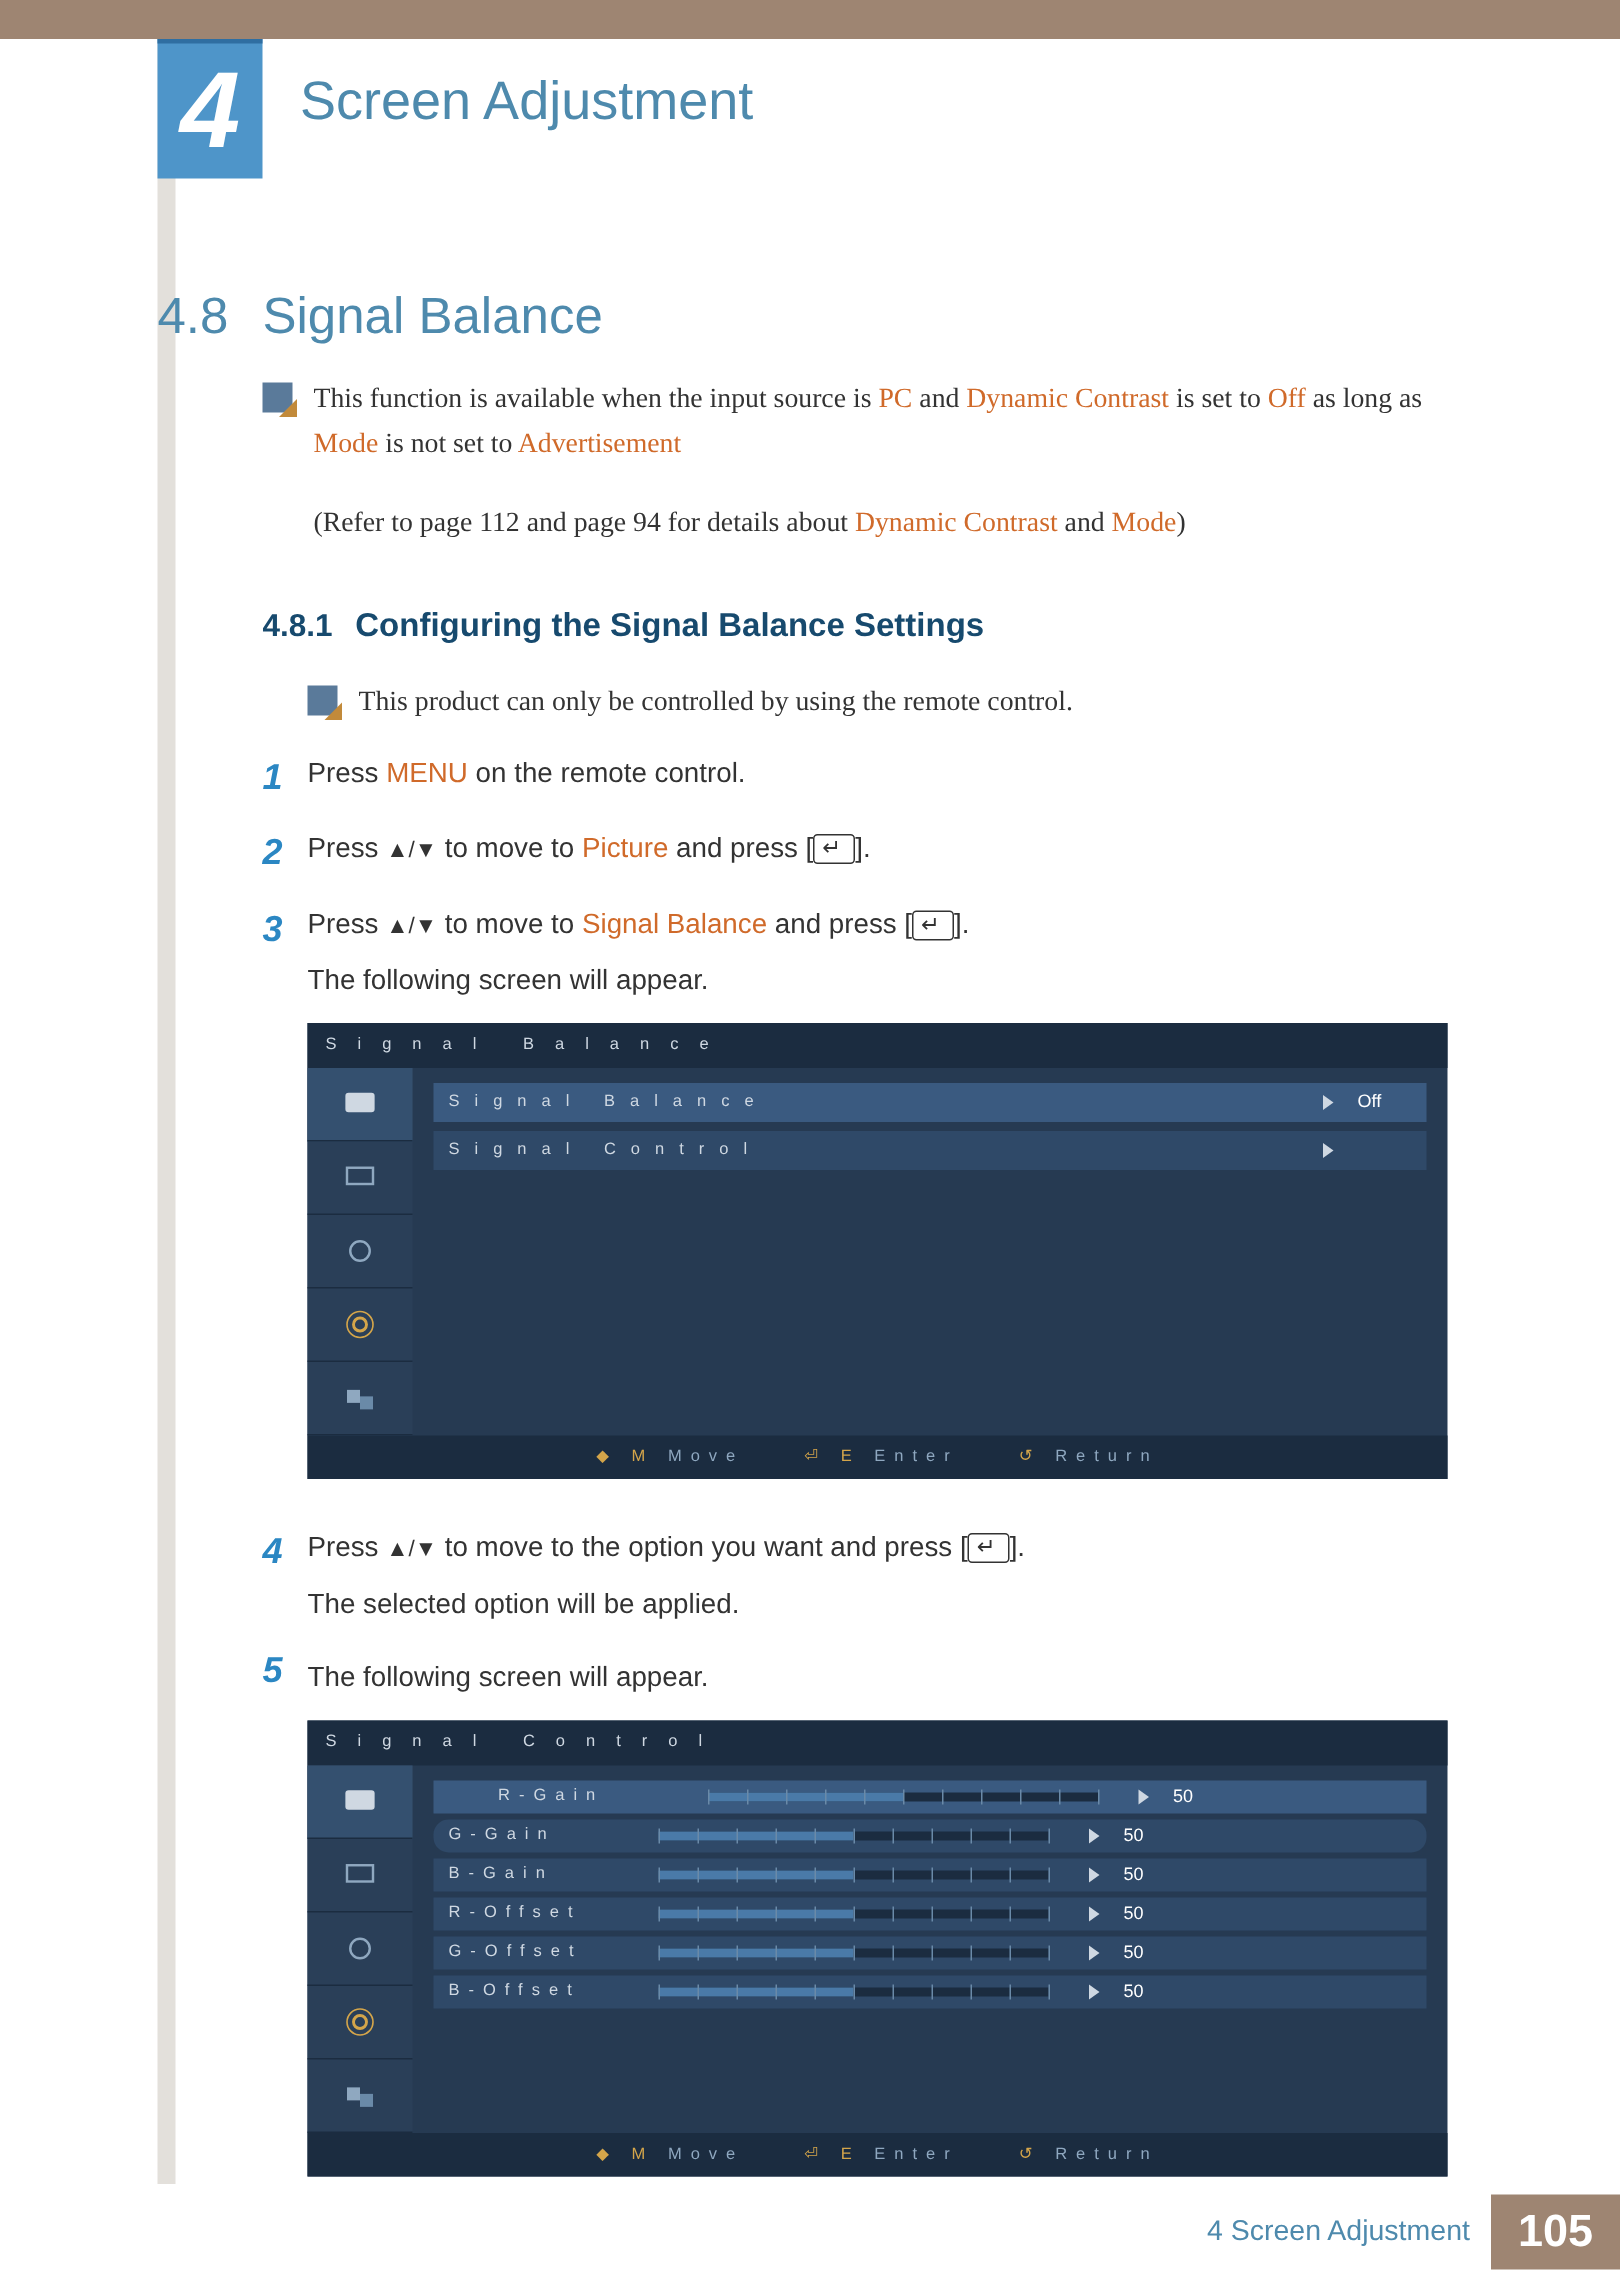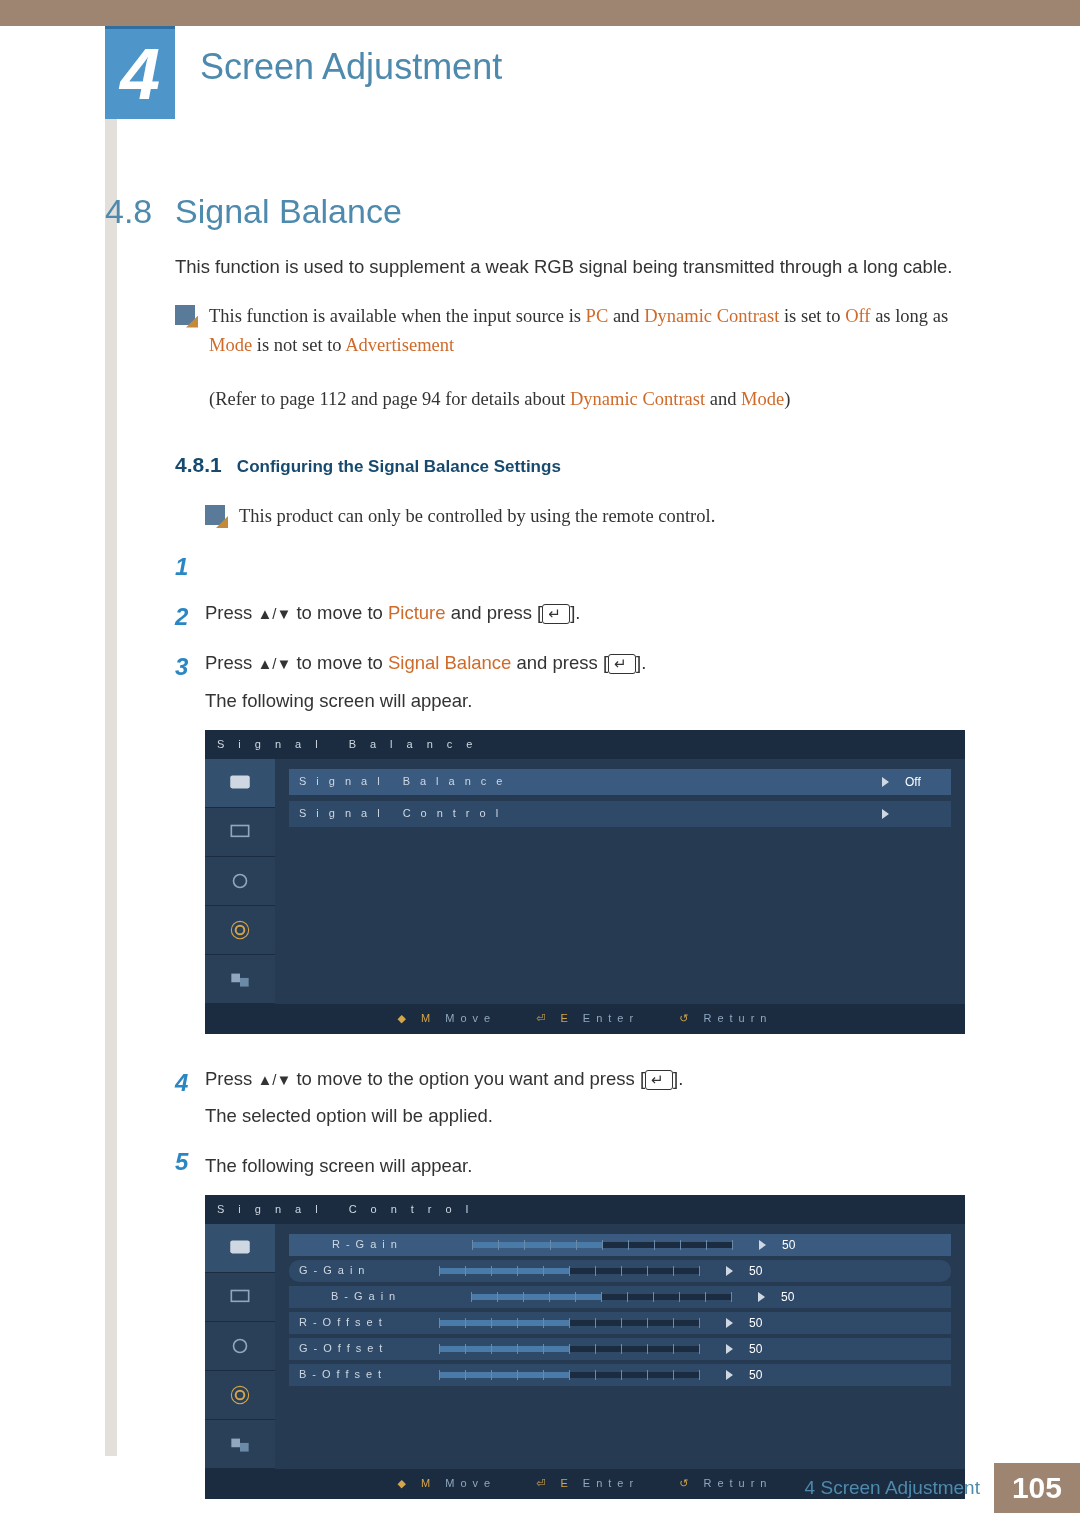--- a/index.html
+++ b/index.html
@@ -13,21 +13,21 @@
   .sec-title{position:absolute;top:192px;left:175px;font-size:34px;color:#4e8aad;}
   .content{position:absolute;top:252px;left:175px;width:790px;font-size:18.5px;line-height:1.6;}
   .para{margin-bottom:20px;}
   .note-row{display:flex;align-items:flex-start;margin-bottom:16px;}
   .note-icon{width:20px;height:20px;background:#5a7a9a;margin-right:14px;margin-top:3px;flex:0 0 20px;position:relative;}
   .note-icon.pencil::after{content:"";position:absolute;right:-3px;bottom:-3px;width:12px;height:12px;background:#c28a3a;clip-path:polygon(0 100%,100% 0,100% 100%);}
   .note-text{flex:1;font-family:Liberation Serif, serif;}
   .hl{color:#d06a2a;}
   .subsec{margin-top:34px;margin-bottom:20px;}
   .subsec-num{color:#174a6e;font-size:21px;font-weight:bold;margin-right:10px;}
-  .subsec-title{color:#174a6e;font-size:17px;font-weight:bold;}
+  .subsec-title{color:#174a6e;font-size:22px;font-weight:bold;}
   .step{display:flex;align-items:flex-start;margin-bottom:12px;}
   .step-num{width:30px;flex:0 0 30px;font-size:24px;font-style:italic;color:#2b87c3;font-weight:bold;}
   .step-body{flex:1;}
   .tri{font-size:15px;}
   .enter-btn{display:inline-block;width:26px;height:18px;border:1.5px solid #333;border-radius:3px;vertical-align:middle;position:relative;}
   .enter-btn::before{content:"↵";position:absolute;left:5px;top:-3px;font-size:15px;}
   .osd{width:100%;background:#263a52;margin:14px 0 18px 0;font-size:12px;color:#cfd8e2;}
   .osd-title{background:#1b2c40;padding:6px 12px;letter-spacing:14px;font-size:11px;}
   .osd-body{display:flex;}
   .osd-side{width:70px;background:#2a3f58;display:flex;flex-direction:column;}
@@ -61,21 +61,20 @@
   <div class="chapter-box">
     <span class="chapter-num">4</span>
   </div>
   <div class="chapter-title">Screen Adjustment</div>
 
   <div class="sec-num">4.8</div>
   <div class="sec-title">Signal Balance</div>
 
   <div class="content">
 
-    <div class="para">This function is used to supplement a weak RGB signal being transmitted through a long cable.</div>
 
     <div class="note-row">
       <div class="note-icon pencil"></div>
       <div class="note-text">
         <div>
           <span>This function is available when the input source is </span><span class="hl">PC</span><span> and </span><span class="hl">Dynamic Contrast</span><span> is set to </span><span class="hl">Off</span><span> as long as </span>
           <span class="hl">Mode</span><span> is not set to </span><span class="hl">Advertisement</span>
         </div>
         <div style="margin-top:24px;">
           <span>(Refer to page 112 and page 94 for details about </span><span class="hl">Dynamic Contrast</span><span> and </span><span class="hl">Mode</span><span>)</span>
@@ -88,20 +87,23 @@
       <span class="subsec-title">Configuring the Signal Balance Settings</span>
     </div>
 
     <div class="note-row" style="margin-left:30px;">
       <div class="note-icon pencil"></div>
       <div class="note-text">This product can only be controlled by using the remote control.</div>
     </div>
 
     <div class="step">
       <div class="step-num">1</div>
+      <div class="step-body">
+        <span>Press </span><span class="hl">MENU</span><span> on the remote control.</span>
+      </div>
     </div>
 
     <div class="step">
       <div class="step-num">2</div>
       <div class="step-body">
         <span>Press </span><span class="tri">▲/▼</span><span> to move to </span><span class="hl">Picture</span><span> and press [</span><span class="enter-btn"></span><span>].</span>
       </div>
     </div>
 
     <div class="step">
@@ -253,21 +255,21 @@
                     <div class="osd-slider-tick" style="left: 70%;"></div>
                     <div class="osd-slider-tick" style="left: 80%;"></div>
                     <div class="osd-slider-tick" style="left: 90%;"></div>
                     <div class="osd-slider-tick" style="left: 100%;"></div>
                   </div>
                   <div class="osd-ctrl">
                     <div class="osd-arrow"></div>
                   </div>
                   <div class="osd-val">50</div>
                 </div>
-                <div class="osd-row" style="height: 22px; margin-bottom: 4px; padding-left: 32px;">
+                <div class="osd-row" style="height: 22px; margin-bottom: 4px;">
                   <div class="osd-label" style="flex: 0 0 120px; letter-spacing: 6px;">B-Gain</div>
                   <div class="osd-slider">
                     <div class="osd-slider-fill" style="width: 50%;"></div>
                     <div class="osd-slider-tick" style="left: 0%;"></div>
                     <div class="osd-slider-tick" style="left: 10%;"></div>
                     <div class="osd-slider-tick" style="left: 20%;"></div>
                     <div class="osd-slider-tick" style="left: 30%;"></div>
                     <div class="osd-slider-tick" style="left: 40%;"></div>
                     <div class="osd-slider-tick" style="left: 50%;"></div>
                     <div class="osd-slider-tick" style="left: 60%;"></div>

